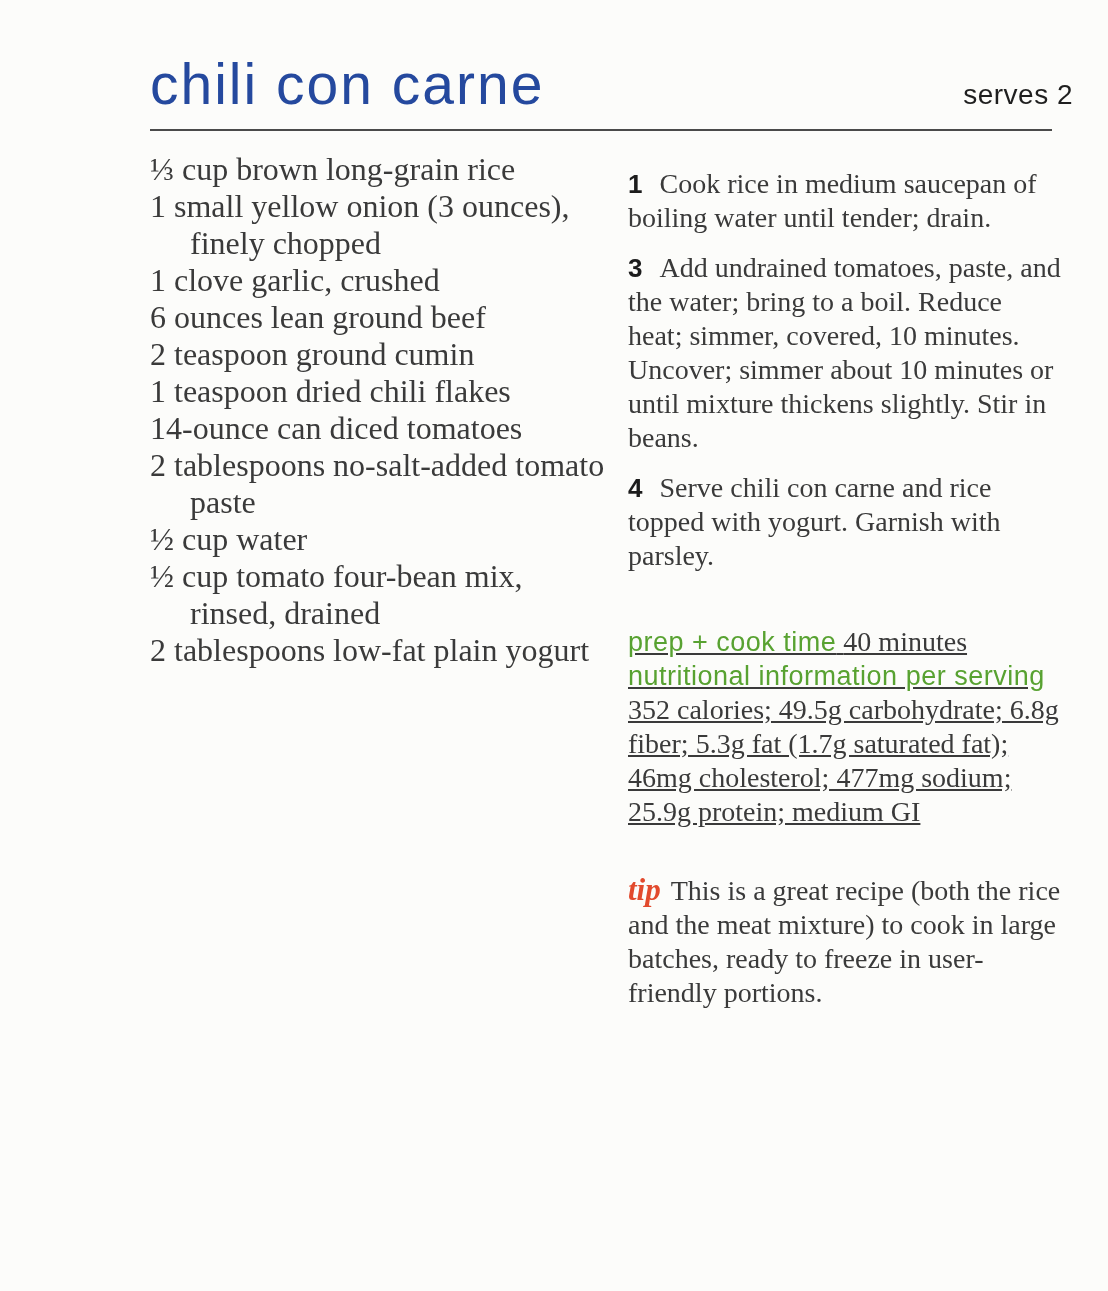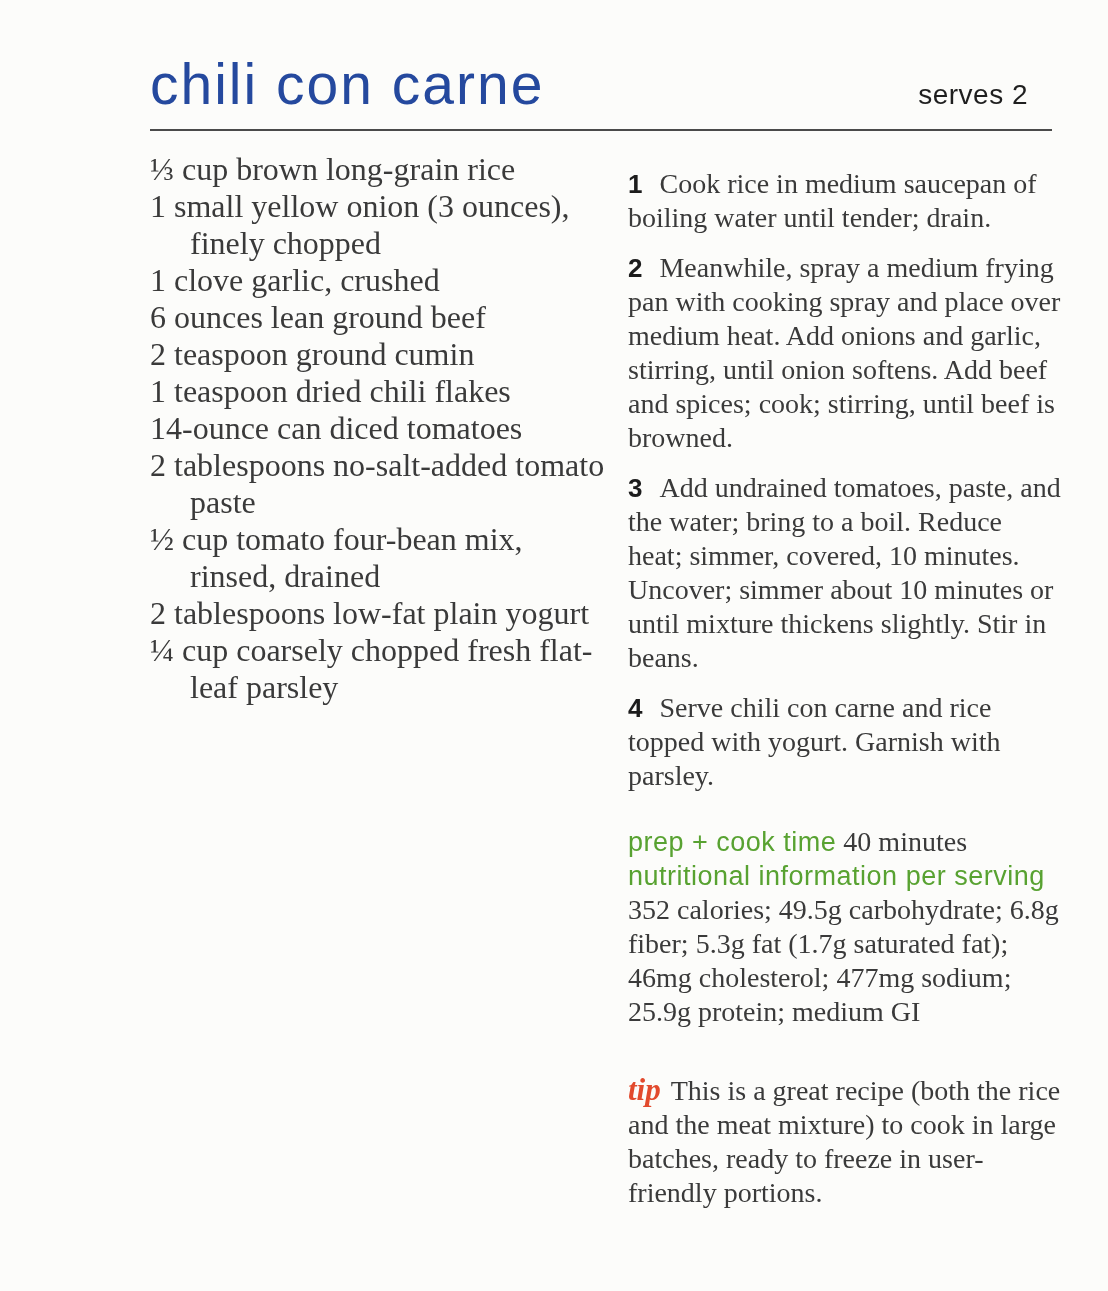--- a/index.html
+++ b/index.html
@@ -14,21 +14,21 @@
   .page{
     width:1108px;height:1291px;
     background:#fcfcfa;
     position:relative;
     overflow:hidden;
     font-family:"Liberation Serif", serif;
     color:var(--body-text);
   }
   
   .header{
-    margin:0 80px 0 150px;
+    margin:0 35px 0 150px;
     padding-top:56px;
     display:flex;
     justify-content:space-between;
     align-items:baseline;
   }
   .title{
     font-family:"Liberation Sans", sans-serif;
     font-weight:400;
     font-size:57px;
     letter-spacing:2px;
@@ -70,21 +70,21 @@
     margin-top:16px;
   }
   .step-number{
     font-family:"Liberation Sans", sans-serif;
     font-weight:700;
     font-size:26px;
     color:#1c1c1c;
     margin-right:17px;
   }
   
-  .info-block{margin-top:32px;}
+  .info-block{margin-top:52px;text-decoration:underline;}
   .info-line{font-size:28px;line-height:34px;}
   .green-label{
     font-family:"Liberation Sans", sans-serif;
     font-size:27px;
     color:var(--accent-green);
     letter-spacing:0.5px;
   }
   .nutrition-text{
     font-size:28px;
     line-height:34px;
@@ -123,31 +123,30 @@
     <div class="col-left">
       <ul class="ingredients">
         <li>⅓ cup brown long-grain rice</li>
         <li>1 small yellow onion (3 ounces), finely chopped</li>
         <li>1 clove garlic, crushed</li>
         <li>6 ounces lean ground beef</li>
         <li>2 teaspoon ground cumin</li>
         <li>1 teaspoon dried chili flakes</li>
         <li>14-ounce can diced tomatoes</li>
         <li>2 tablespoons no-salt-added tomato paste</li>
+        <li>½ cup water</li>
         <li>½ cup tomato four-bean mix, rinsed, drained</li>
         <li>2 tablespoons low-fat plain yogurt</li>
-        <li>¼ cup coarsely chopped fresh flat-leaf parsley</li>
       </ul>
     </div>
 
     <div class="col-right">
 
       <div>
         <p class="step"><span class="step-number">1</span><span>Cook rice in medium saucepan of boiling water until tender; drain.</span></p>
-        <p class="step"><span class="step-number">2</span><span>Meanwhile, spray a medium frying pan with cooking spray and place over medium heat. Add onions and garlic, stirring, until onion softens. Add beef and spices; cook; stirring, until beef is browned.</span></p>
         <p class="step"><span class="step-number">3</span><span>Add undrained tomatoes, paste, and the water; bring to a boil. Reduce heat; simmer, covered, 10 minutes. Uncover; simmer about 10 minutes or until mixture thickens slightly. Stir in beans.</span></p>
         <p class="step"><span class="step-number">4</span><span>Serve chili con carne and rice topped with yogurt. Garnish with parsley.</span></p>
       </div>
 
       <div class="info-block">
         <p class="info-line"><span class="green-label">prep + cook time</span> <span>40 minutes</span></p>
         <p class="info-line"><span class="green-label">nutritional information per serving</span></p>
         <p class="nutrition-text">352 calories; 49.5g carbohydrate; 6.8g fiber; 5.3g fat (1.7g saturated fat); 46mg cholesterol; 477mg sodium; 25.9g protein; medium GI</p>
       </div>
 

